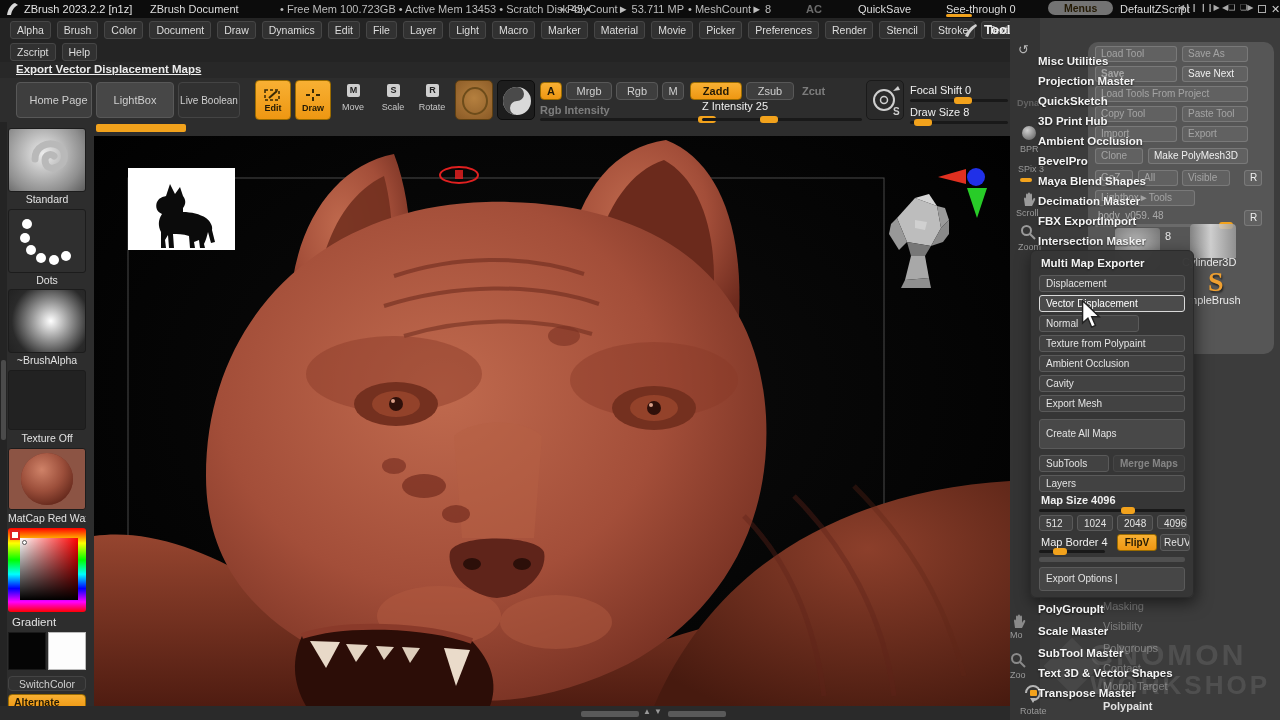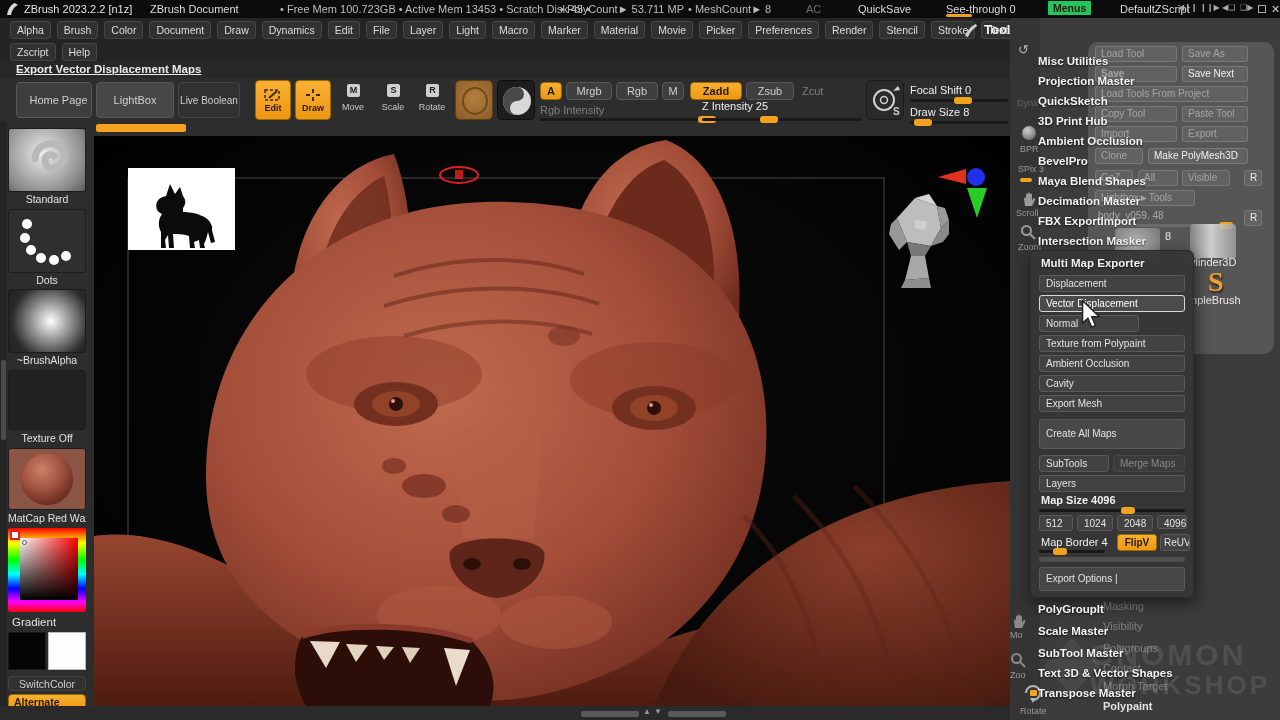--- a/index.html
+++ b/index.html
@@ -5,21 +5,21 @@
   html,body{margin:0;padding:0;background:#111;}
   #app{position:relative;width:1280px;height:720px;overflow:hidden;background:#262626;
        font-family:"Liberation Sans",sans-serif;color:#ccc;}
   .abs{position:absolute;box-sizing:border-box;}
   .lbl{position:absolute;font-size:11px;color:#ddd;white-space:nowrap;box-sizing:border-box;}
   .btn{position:absolute;display:flex;align-items:center;justify-content:center;background:#3e3e3e;
        border:1px solid #585858;border-radius:4px;color:#cfcfcf;font-size:11px;box-sizing:border-box;
        white-space:nowrap;cursor:default;}
   .btn.orange{background:linear-gradient(#f8b033,#ee9712);border-color:#9a6b00;color:#231a05;font-weight:bold;}
   .btn.flat{background:#313131;border-color:#444;}
-  .dim{opacity:.45;}
+  .dim{opacity:.45;font-weight:bold;}
   .track{position:absolute;height:3px;background:#191919;border-radius:2px;}
   .nub{position:absolute;top:-2px;width:18px;height:7px;background:#f2a21c;border-radius:3px;}
   .mi{padding:2px 6px;background:#313131;border:1px solid #464646;border-radius:3px;font-size:10.5px;
       color:#ddd;white-space:nowrap;}
   .mi.open{border-color:#a8a8a8;background:#3a3a3a;color:#fff;}
   
   #rightdock{left:1010px;top:18px;width:270px;height:702px;background:#3c3c3c;}
   .zpi{position:absolute;left:28px;font-size:11.5px;font-weight:bold;color:#f4f4f4;
        text-shadow:0 1px 2px rgba(0,0,0,.75);white-space:nowrap;}
   .tbtn{position:absolute;height:16px;background:rgba(255,255,255,.07);border:1px solid rgba(255,255,255,.15);
@@ -52,21 +52,21 @@
       </svg>
     <span class="lbl" style="left:24px;top:3px;color:#e3e3e3;">ZBrush 2023.2.2 [n1z]</span>
     <span class="lbl" style="left:150px;top:3px;">ZBrush Document</span>
     <span class="lbl" style="left:280px;top:3px;color:#bdbdbd;">• Free Mem 100.723GB • Active Mem 13453 • Scratch Disk 45 •</span>
     <span class="lbl" style="left:560px;top:3px;color:#bdbdbd;">• PolyCount► 53.711 MP</span>
     <span class="lbl" style="left:688px;top:3px;color:#bdbdbd;">• MeshCount► 8</span>
     <span class="lbl dim" style="left:806px;top:3px;">AC</span>
     <span class="lbl" style="left:858px;top:3px;">QuickSave</span>
     <span class="lbl" style="left:946px;top:3px;">See-through 0</span>
     <div class="abs" style="left:946px;top:14px;width:26px;height:3px;background:#f2a21c;border-radius:2px;"></div>
-    <span class="abs" style="left:1048px;top:1px;background:#22c55e;color:#241a04;font-size:10.5px;font-weight:bold;padding:1px 5px;border-radius:1px;">Menus</span>
+    <span class="abs" style="left:1048px;top:1px;background:#737373;color:#241a04;font-size:10.5px;font-weight:bold;padding:1px 16px;border-radius:7px;">Menus</span>
     <span class="lbl" style="left:1104px;top:3px;padding-left:16px;">DefaultZScript</span>
     <span class="lbl" style="left:1178px;top:3px;font-size:8px;color:#aaa;">◀❙❙</span>
     <span class="lbl" style="left:1200px;top:3px;font-size:8px;color:#aaa;">❙❙▶</span>
     <span class="lbl" style="left:1222px;top:3px;font-size:8px;color:#aaa;">◀❏</span>
     <span class="lbl" style="left:1240px;top:3px;font-size:8px;color:#aaa;">❏▶</span>
 
     <div class="abs" style="left:1258px;top:5px;width:8px;height:8px;border:1px solid #aaa;"></div>
     <span class="lbl" style="left:1271px;top:3px;color:#ccc;">✕</span>
   </div>
 

